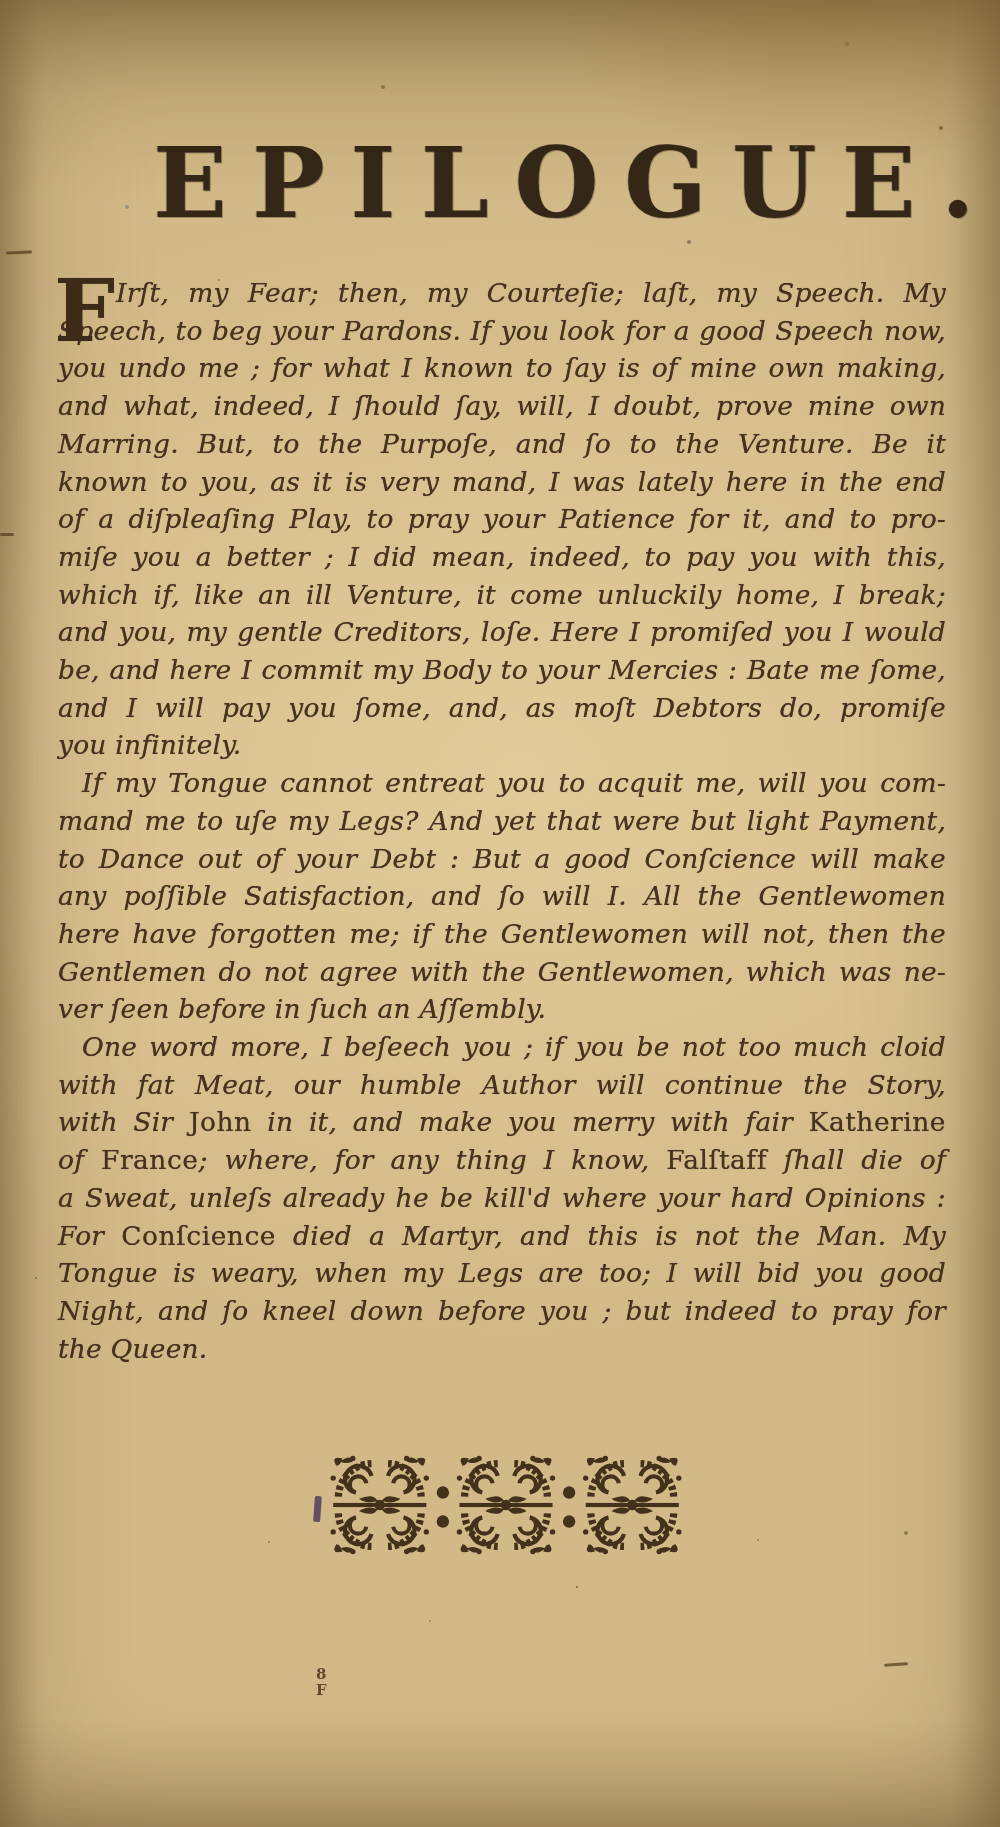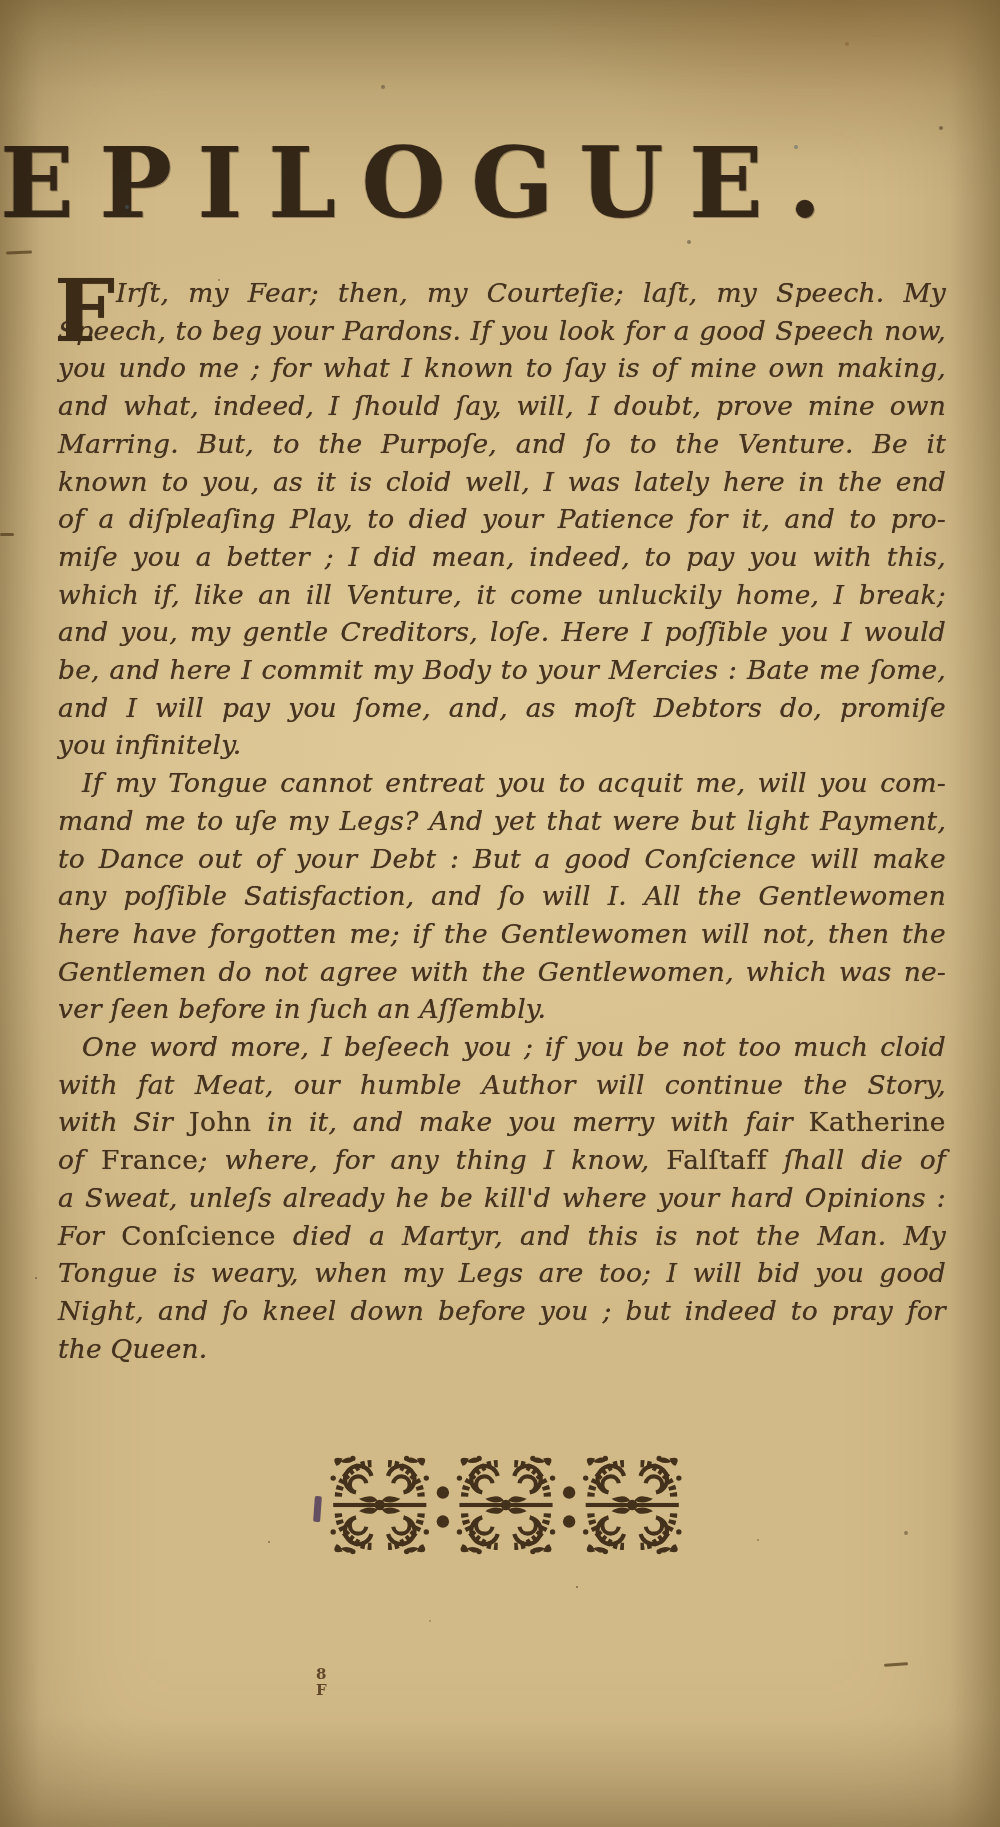--- a/index.html
+++ b/index.html
@@ -12,21 +12,21 @@
       linear-gradient(180deg, rgba(128,106,58,.55) 0%, rgba(128,106,58,.18) 5%, rgba(128,106,58,0) 11%),
       linear-gradient(90deg, rgba(110,88,45,.30) 0%, rgba(110,88,45,0) 4%, rgba(110,88,45,0) 95%, rgba(110,88,45,.28) 100%),
       linear-gradient(0deg, rgba(120,94,50,.25) 0%, rgba(120,94,50,0) 6%),
       #d2ba88;
     box-shadow: inset 0 0 140px rgba(95,74,36,.45), inset 0 0 40px rgba(95,74,36,.25);
     font-family:"DejaVu Serif","Liberation Serif",serif;
   }
   
   .title{
     position:absolute;top:126px;left:0;width:100%;
-    text-align:left;
+    text-align:right;
     font-size:97px;font-weight:700;letter-spacing:.26em;
     color:#271b0e;opacity:.92;
     text-shadow:1px 1px 0 rgba(39,27,14,.35), -1px 0 0 rgba(39,27,14,.2);
     white-space:nowrap;
   }
   
   .text-block{
     position:absolute;top:274px;left:58px;width:888px;
     font-size:26.5px;line-height:37.7px;font-style:italic;
     color:#3b2817;opacity:.93;
@@ -81,25 +81,25 @@
   <div class="title">EPILOGUE.</div>
 
   <div class="text-block" id="text-block">
       <div class="para drop">
         <span class="dropcap">F</span>
         <div class="line dc"><span>Irſt, my Fear; then, my Courteſie; laſt, my Speech.  My</span></div>
         <div class="line"><span>Speech, to beg your Pardons.  If you look for a good Speech now,</span></div>
         <div class="line"><span>you undo me ; for what I known to ſay is of mine own making,</span></div>
         <div class="line"><span>and what, indeed, I ſhould ſay, will, I doubt, prove mine own</span></div>
         <div class="line"><span>Marring.  But, to the Purpoſe, and ſo to the Venture.  Be it</span></div>
-        <div class="line"><span>known to you, as it is cloid well, I was lately here in the end</span></div>
-        <div class="line"><span>of a diſpleaſing Play, to died your Patience for it, and to pro-</span></div>
+        <div class="line"><span>known to you, as it is very mand, I was lately here in the end</span></div>
+        <div class="line"><span>of a diſpleaſing Play, to pray your Patience for it, and to pro-</span></div>
         <div class="line"><span>miſe you a better ; I did mean, indeed, to pay you with this,</span></div>
         <div class="line"><span>which if, like an ill Venture, it come unluckily home, I break;</span></div>
-        <div class="line"><span>and you, my gentle Creditors, loſe. Here I poſſible you I would</span></div>
+        <div class="line"><span>and you, my gentle Creditors, loſe. Here I promiſed you I would</span></div>
         <div class="line"><span>be, and here I commit my Body to your Mercies : Bate me ſome,</span></div>
         <div class="line"><span>and I will pay you ſome, and, as moſt Debtors do, promiſe</span></div>
         <div class="line last"><span>you infinitely.</span></div>
       </div>
       <div class="para ind">
         <div class="line first"><span>If my Tongue cannot entreat you to acquit me, will you com-</span></div>
         <div class="line"><span>mand me to uſe my Legs? And yet that were but light Payment,</span></div>
         <div class="line"><span>to Dance out of your Debt : But a good Conſcience will make</span></div>
         <div class="line"><span>any poſſible Satisfaction, and ſo will I.  All the Gentlewomen</span></div>
         <div class="line"><span>here have forgotten me; if the Gentlewomen will not, then the</span></div>

